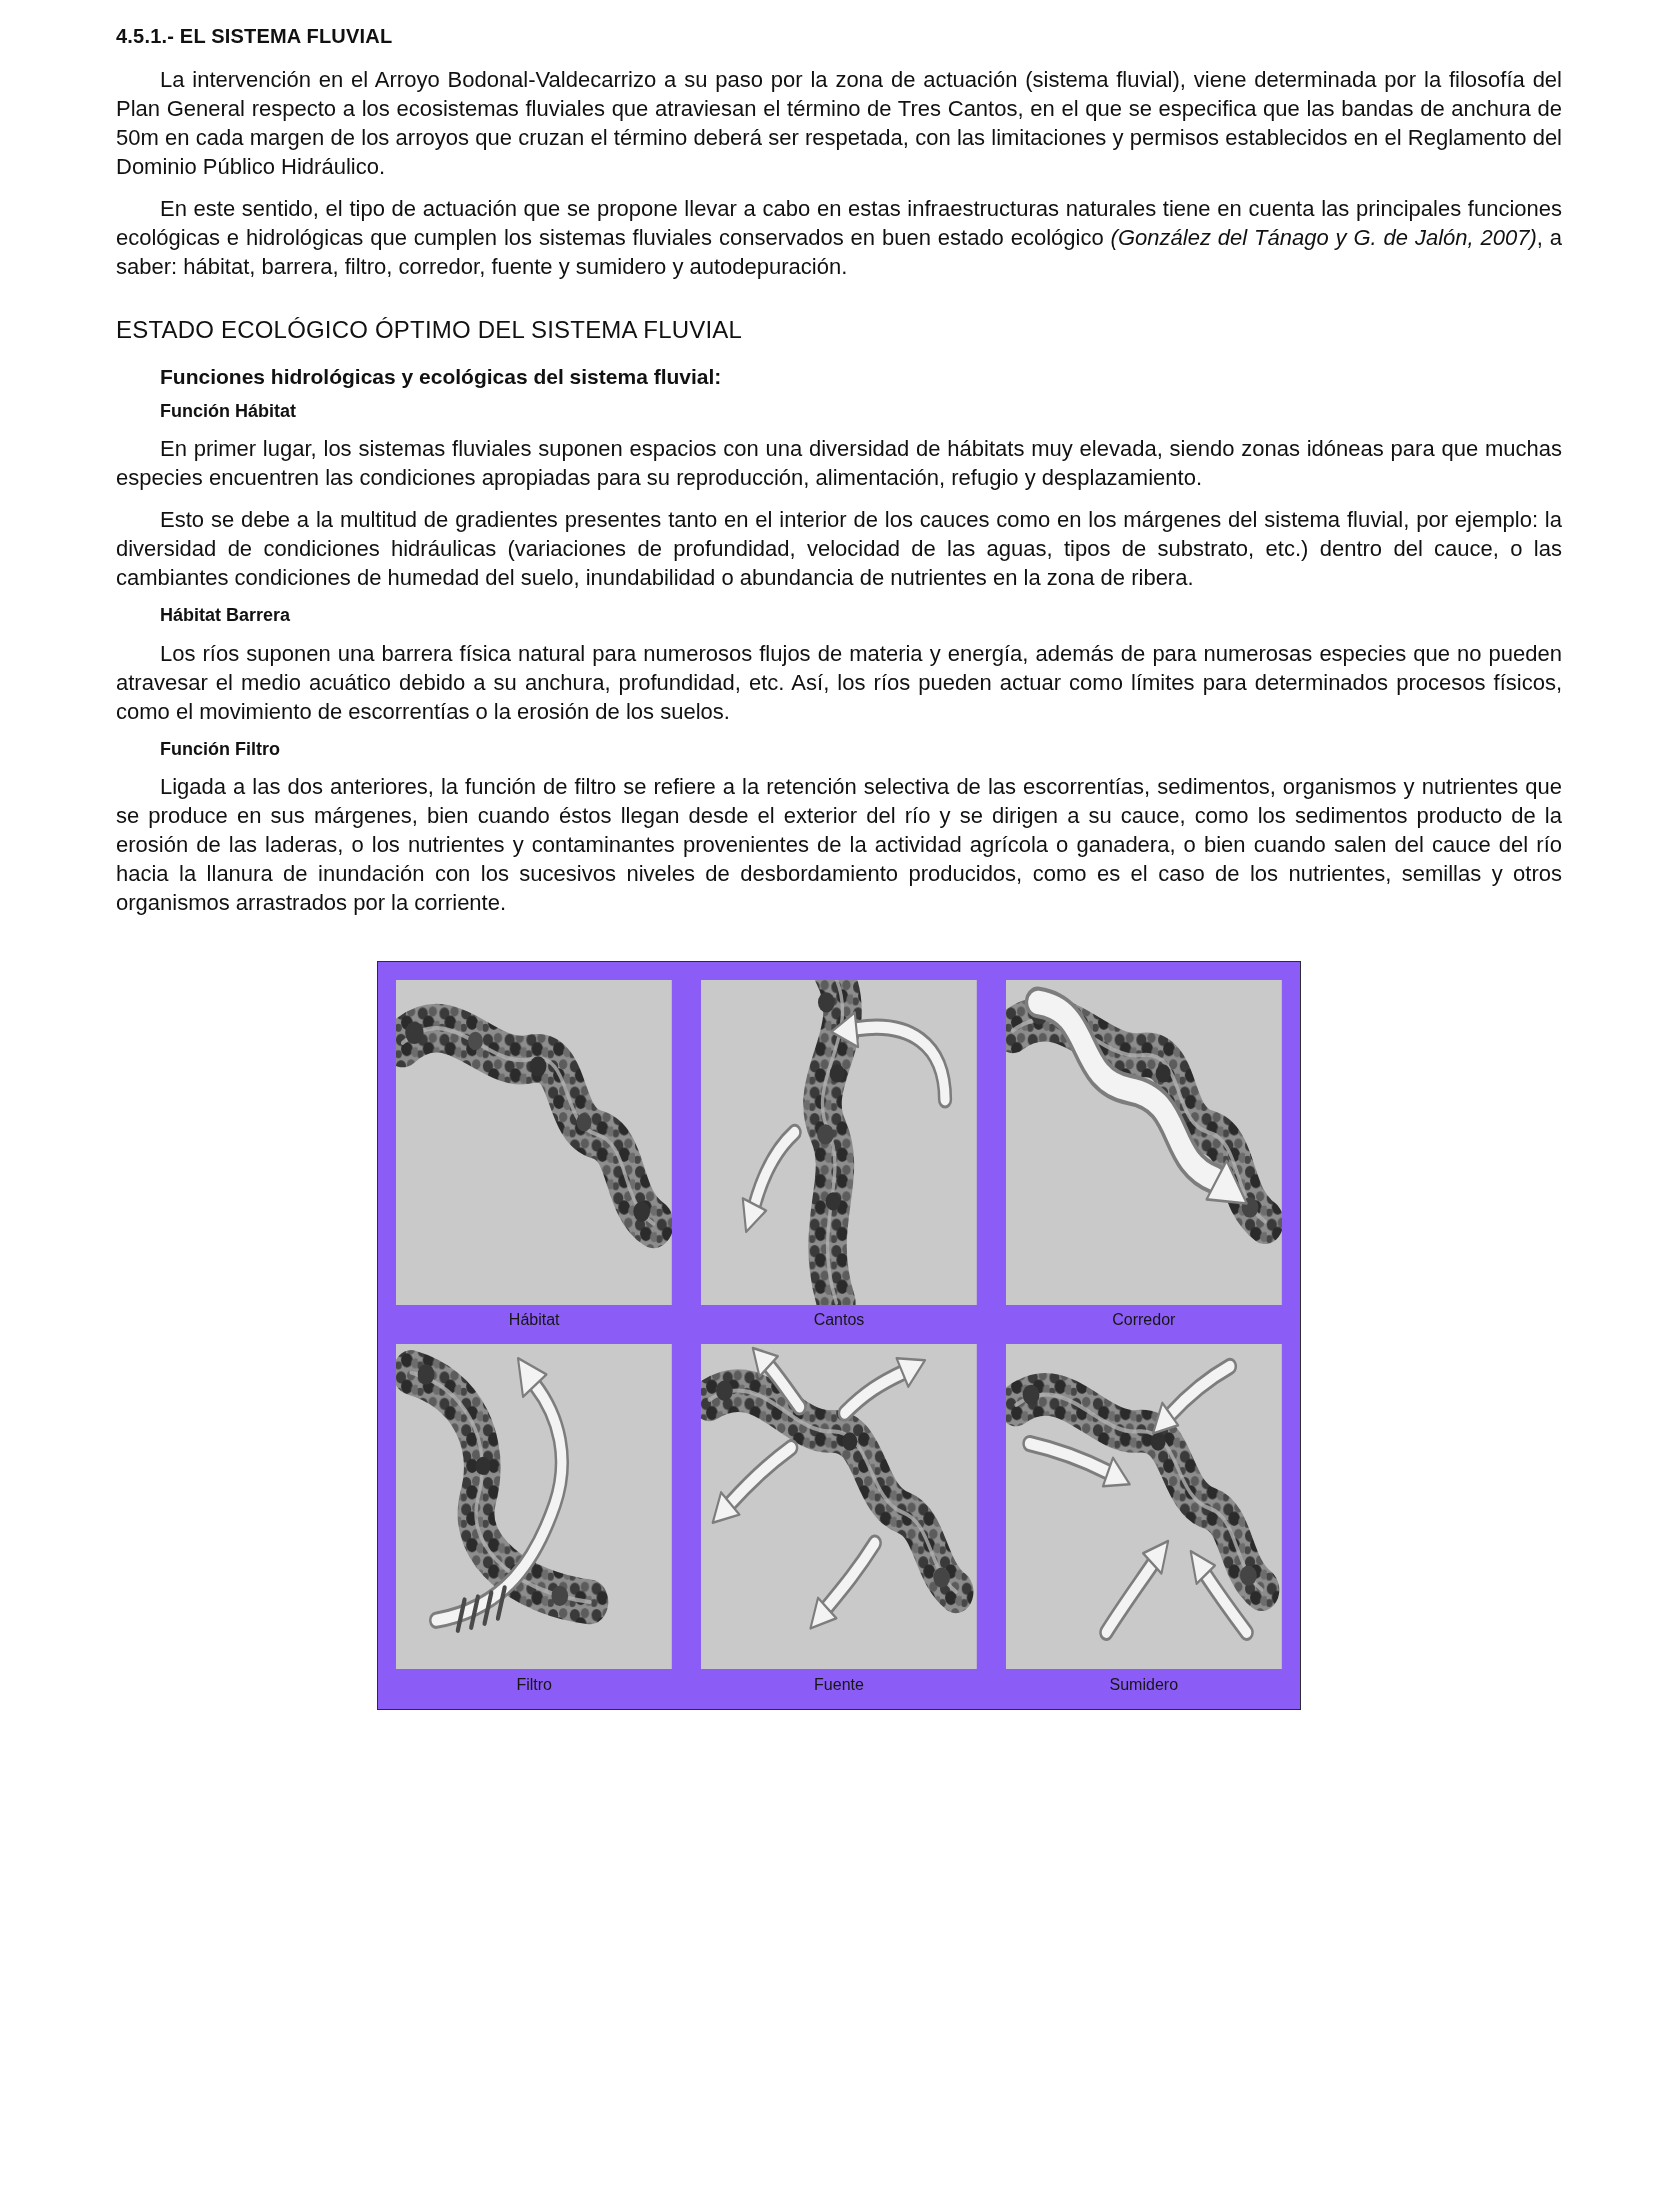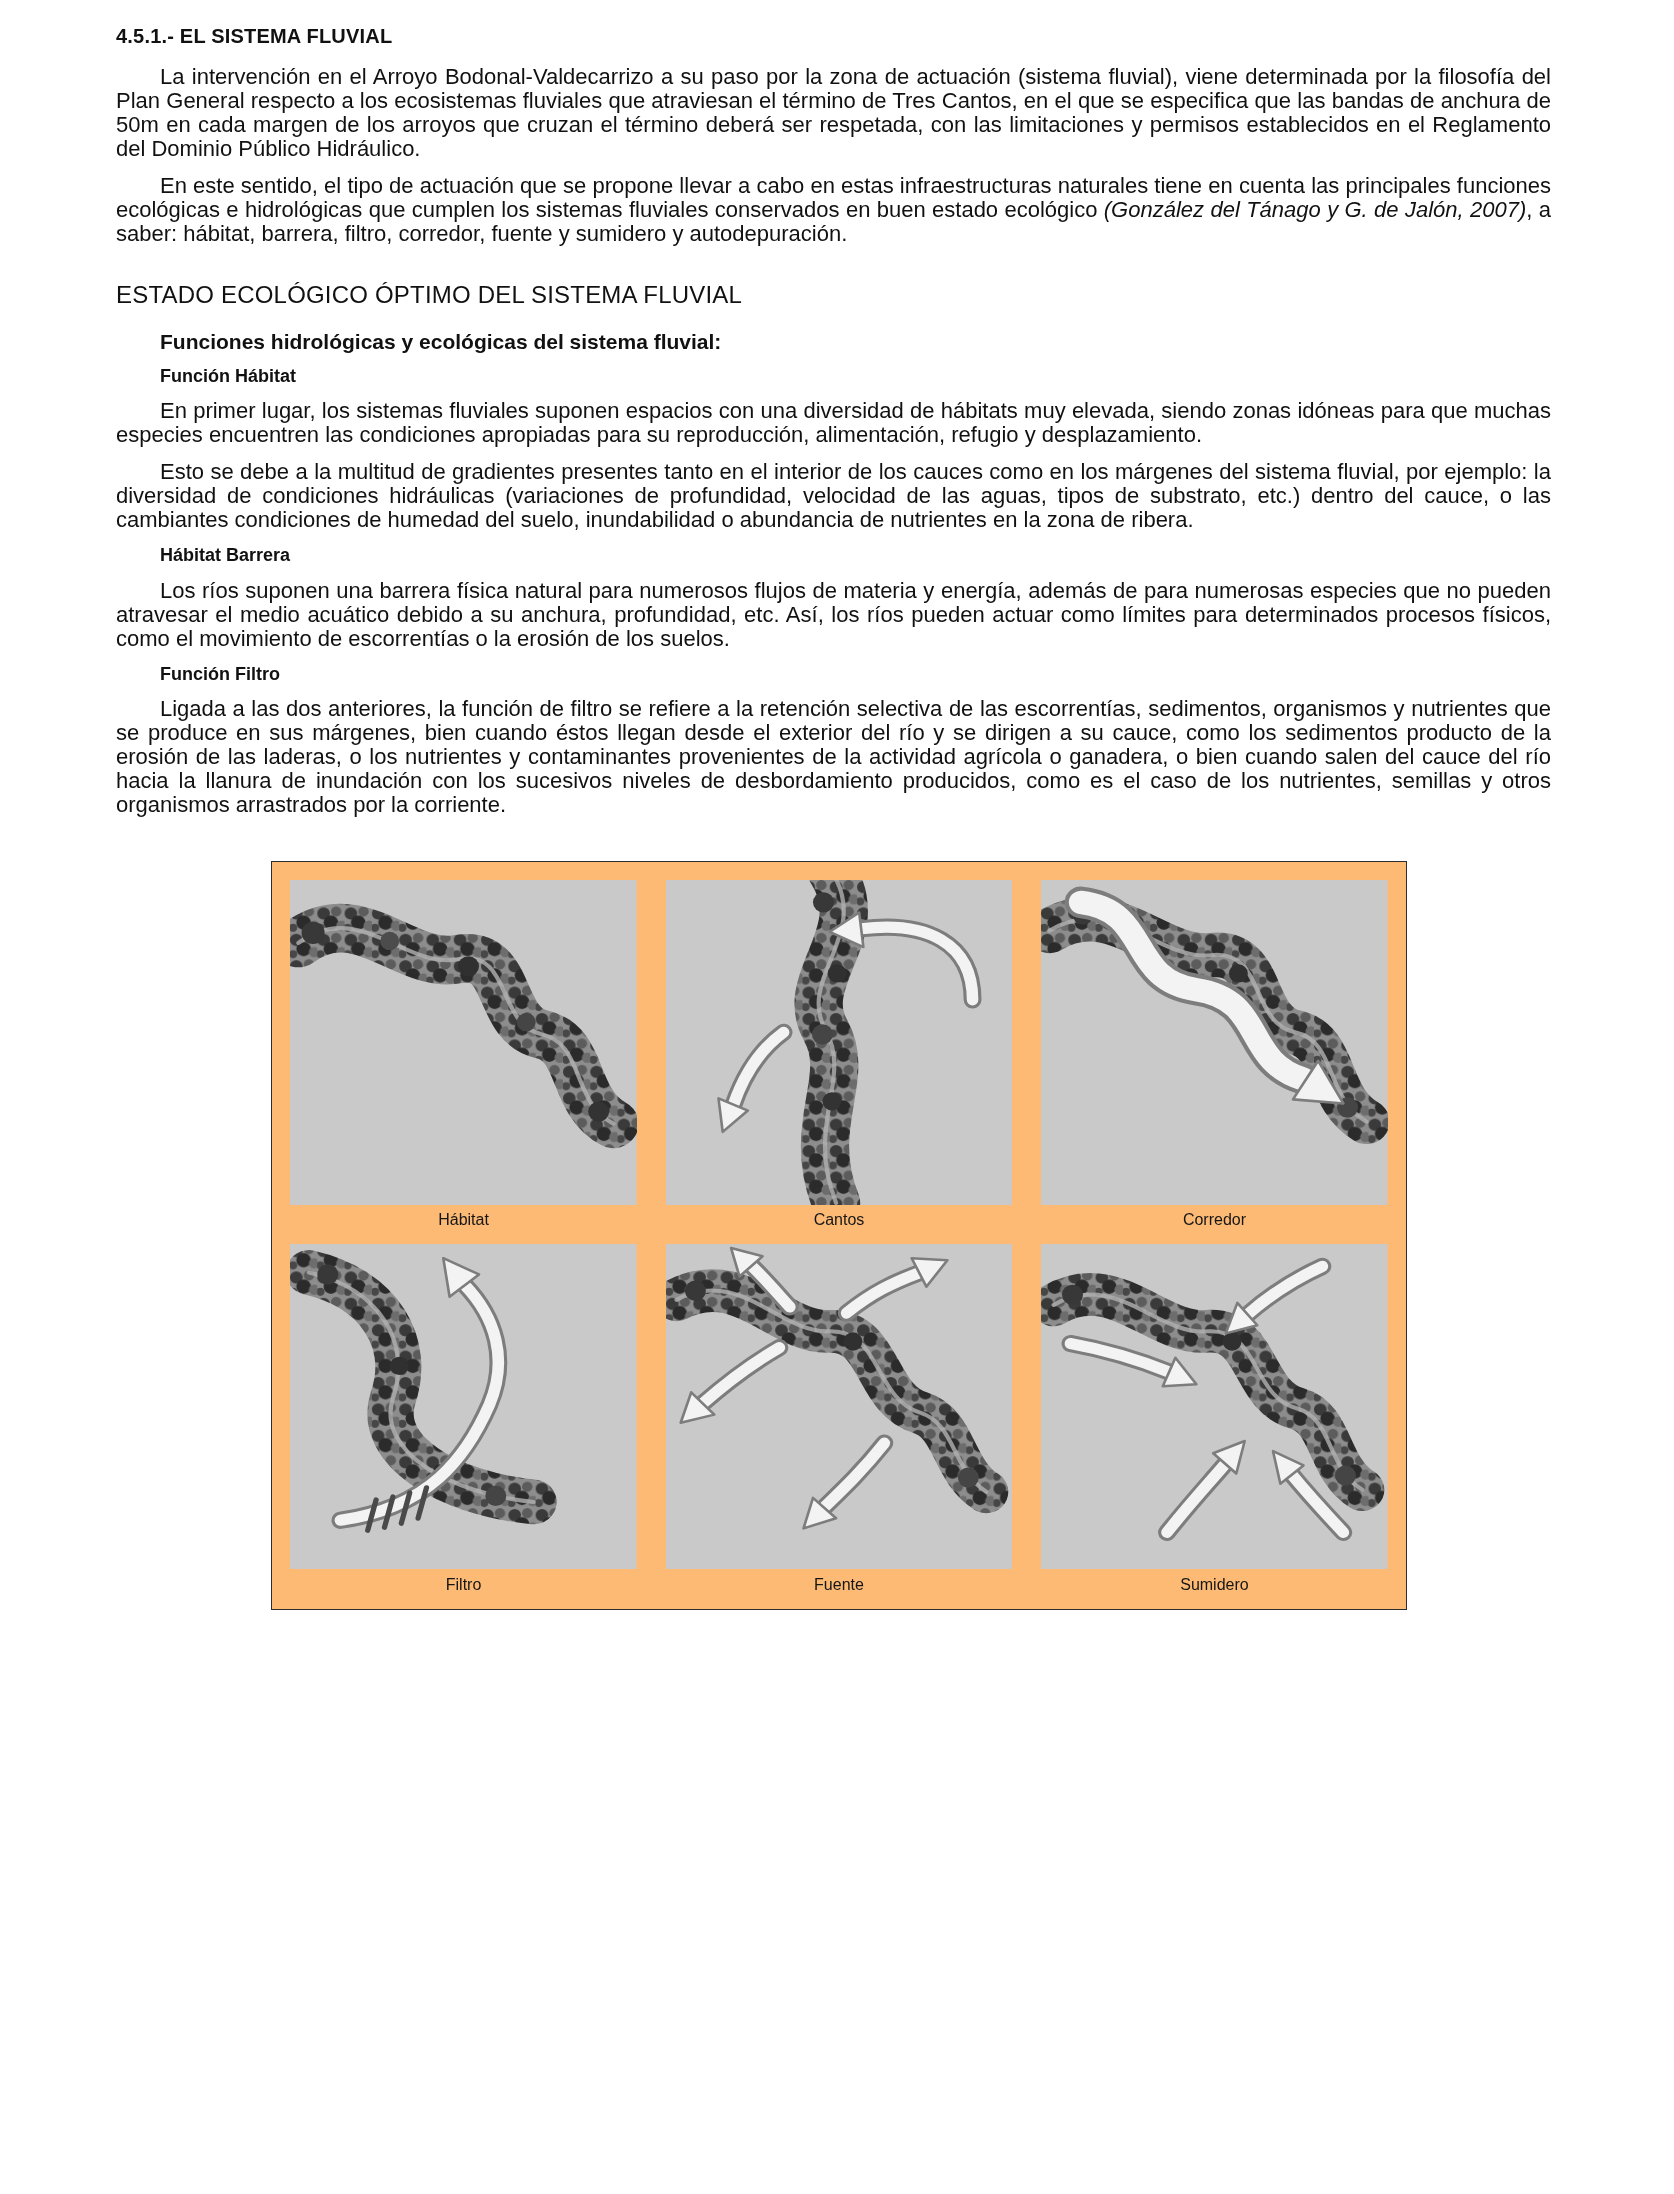--- a/index.html
+++ b/index.html
@@ -10,38 +10,38 @@
   }
   .page{
     box-sizing:border-box;
     width:1675px;height:2194px;
     padding:20px 113px 15.3px 116px;
   }
   .h1{
     font-size:20px;font-weight:bold;margin:4.6px 0 17px 0;letter-spacing:0.2px;
   }
   p.body{
-    font-size:22px;line-height:24px;text-align:justify;
-    margin:0 11px 13px 0;text-indent:44px;
+    font-size:22px;line-height:29px;text-align:justify;
+    margin:0 0 13px 0;text-indent:44px;
   }
   .h2{
     font-size:24px;font-weight:normal;margin:35px 0 21.4px 0;letter-spacing:0.2px;
   }
   .h3{
     font-size:21px;font-weight:bold;margin:0 0 12.2px 44px;
   }
   .h4{
     font-size:18px;font-weight:bold;margin:6.1px 0 12.2px 44px;
   }
   .it{font-style:italic;}
   
   .fig-box{
     box-sizing:border-box;
-    width:1136px;margin:44px auto 0 auto;
-    border:1.5px solid #2d2d2d;background:#fdba74;
+    width:924px;margin:44px auto 0 auto;
+    border:1.5px solid #2d2d2d;background:#8b5cf6;
     padding:18.3px 18.3px 10.7px 18.3px;
     display:grid;
     grid-template-columns:1fr 1fr 1fr;
     column-gap:29px;row-gap:10.7px;
   }
   .panel{margin:0;}
   .panel svg{display:block;width:100%;height:325px;}
   .panel-label{
     display:block;text-align:center;
     font-size:16px;color:#161616;padding:6.1px 0 4.6px 0;

